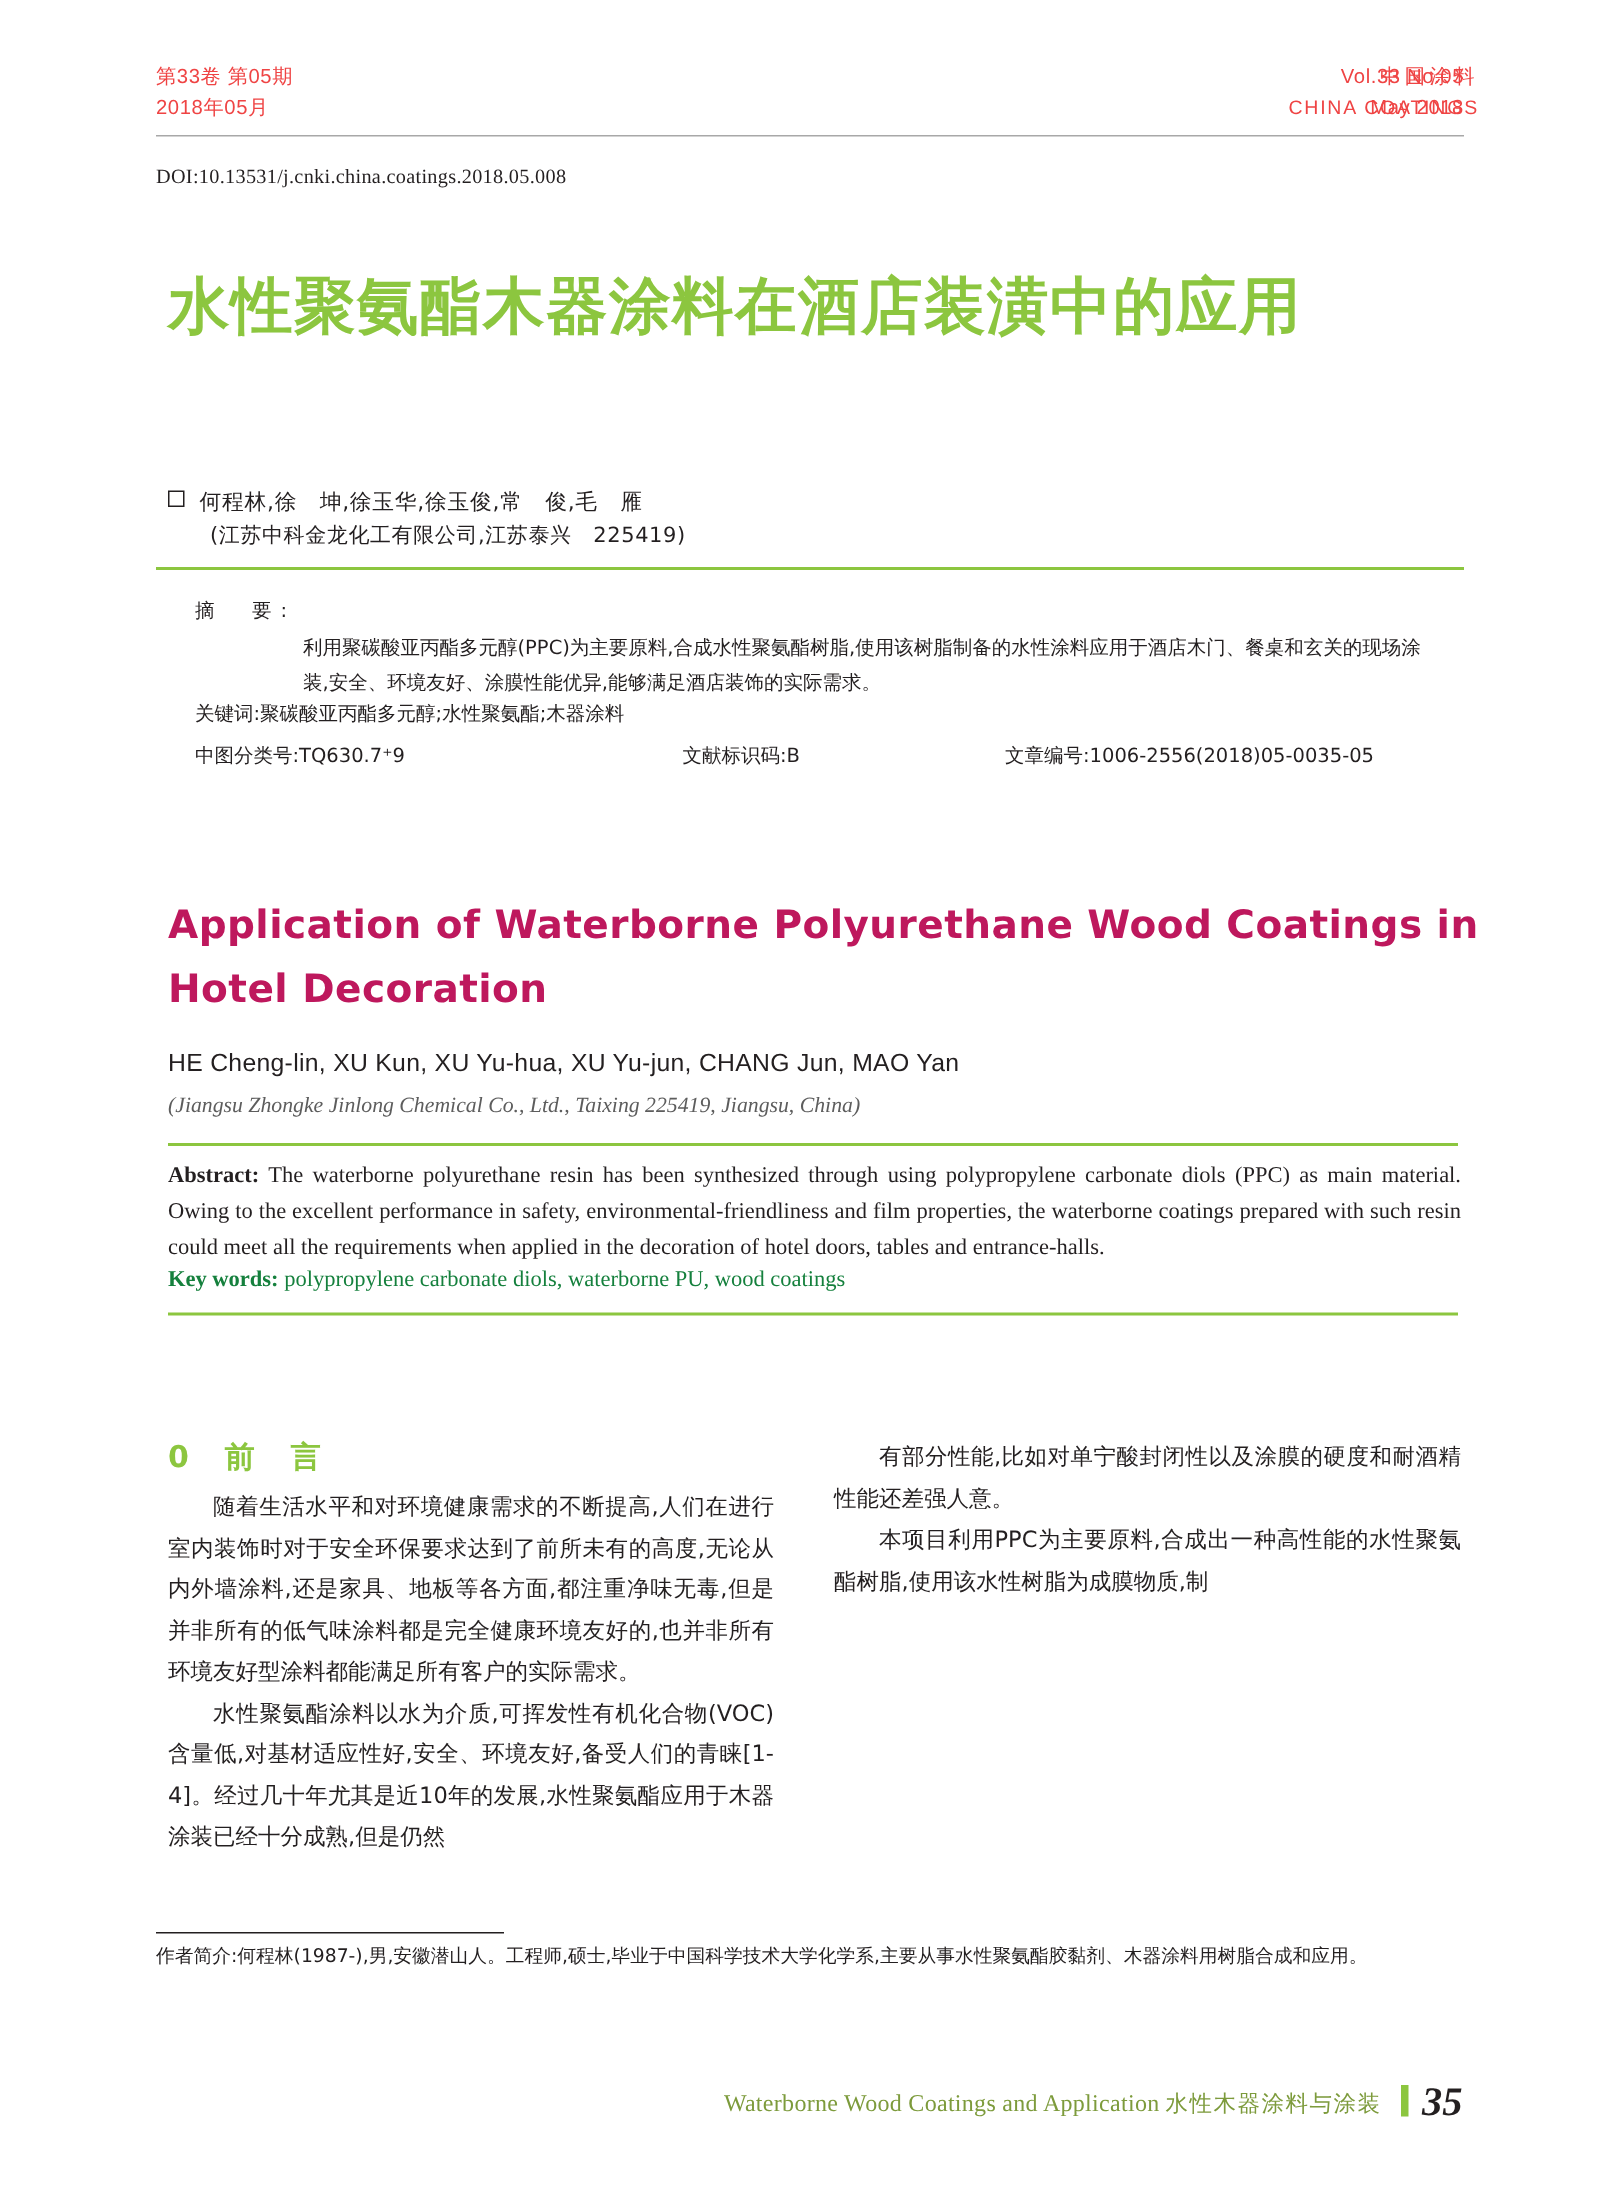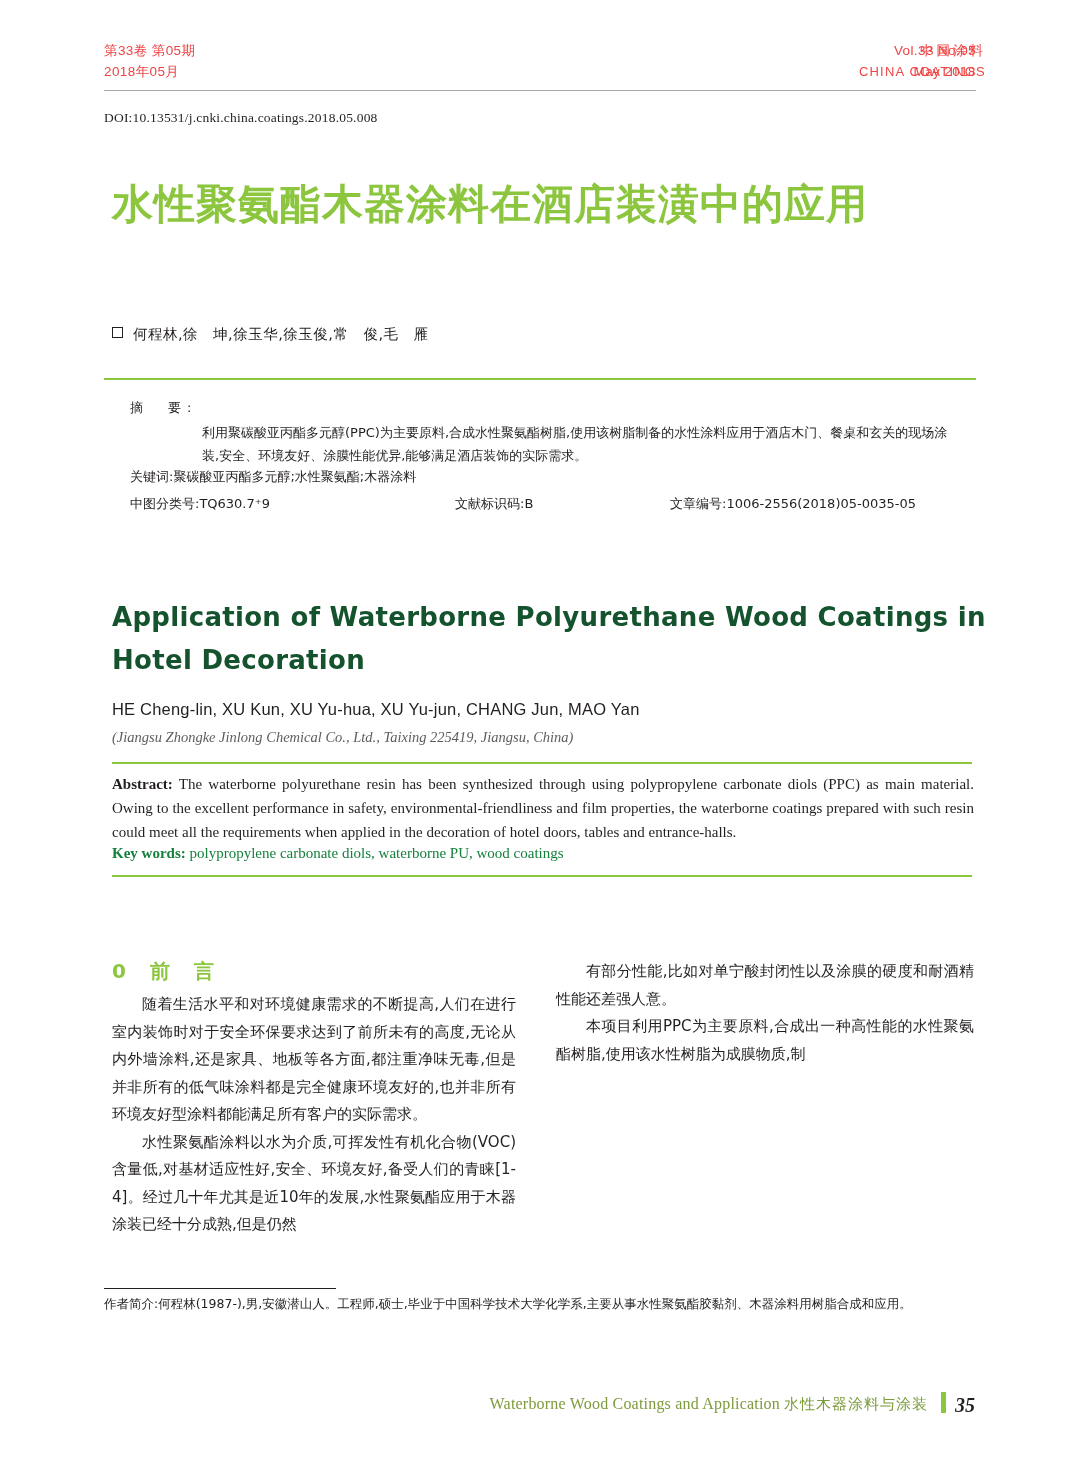--- a/index.html
+++ b/index.html
@@ -166,21 +166,21 @@
   
   .en-title {
     position: absolute;
     left: 112px;
     top: 596px;
     width: 880px;
     font-family: "DejaVu Sans", sans-serif;
     font-weight: bold;
     font-size: 26px;
     line-height: 43px;
-    color: #14532d;
+    color: #be185d;
     letter-spacing: 0.3px;
   }
   .en-authors {
     position: absolute;
     left: 112px;
     top: 700px;
     width: 880px;
     font-family: "Liberation Sans", sans-serif;
     font-size: 16.5px;
     color: #231f20;
@@ -298,21 +298,21 @@
     width: 5px;
     height: 21px;
     background: #8cc63f;
     margin: 0 5px 0 9px;
     vertical-align: -4px;
   }
   .footer .f-num {
     font-family: "Liberation Serif", serif;
     font-style: italic;
     font-weight: bold;
-    font-size: 20px;
+    font-size: 27px;
     color: #231f20;
     vertical-align: -3px;
   }
 </style>
 </head>
 <body>
 
 <div class="page">
 
   <div class="header">
@@ -330,20 +330,21 @@
     </div>
   </div>
   <div class="header-rule"></div>
   <div class="doi">DOI:10.13531/j.cnki.china.coatings.2018.05.008</div>
 
   <div class="cn-title">水性聚氨酯木器涂料在酒店装潢中的应用</div>
 
   <div class="cn-authors">
     <span class="box"></span><span>何程林,徐　坤,徐玉华,徐玉俊,常　俊,毛　雁</span>
   </div>
+  <div class="cn-affil">(江苏中科金龙化工有限公司,江苏泰兴　225419)</div>
 
   <div class="green-rule r1"></div>
 
   <div class="cn-abs">
     <span class="lbl">摘　要:</span>
     <span class="body">利用聚碳酸亚丙酯多元醇(PPC)为主要原料,合成水性聚氨酯树脂,使用该树脂制备的水性涂料应用于酒店木门、餐桌和玄关的现场涂装,安全、环境友好、涂膜性能优异,能够满足酒店装饰的实际需求。</span>
   </div>
 
   <div class="cn-kw">关键词:聚碳酸亚丙酯多元醇;水性聚氨酯;木器涂料</div>
 

